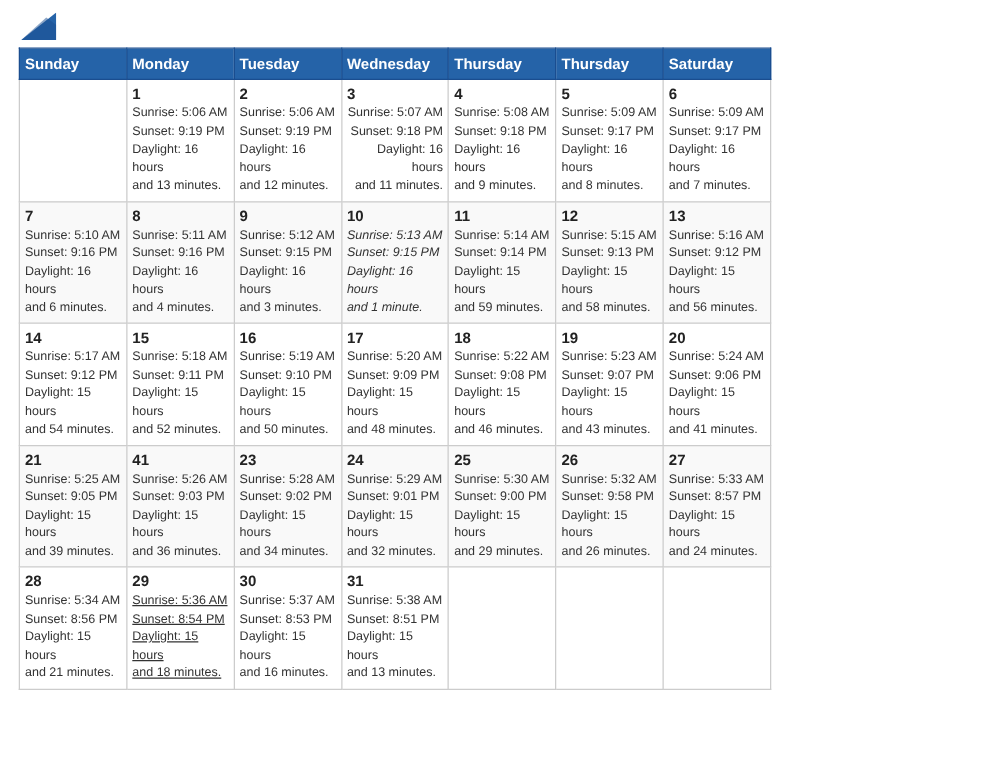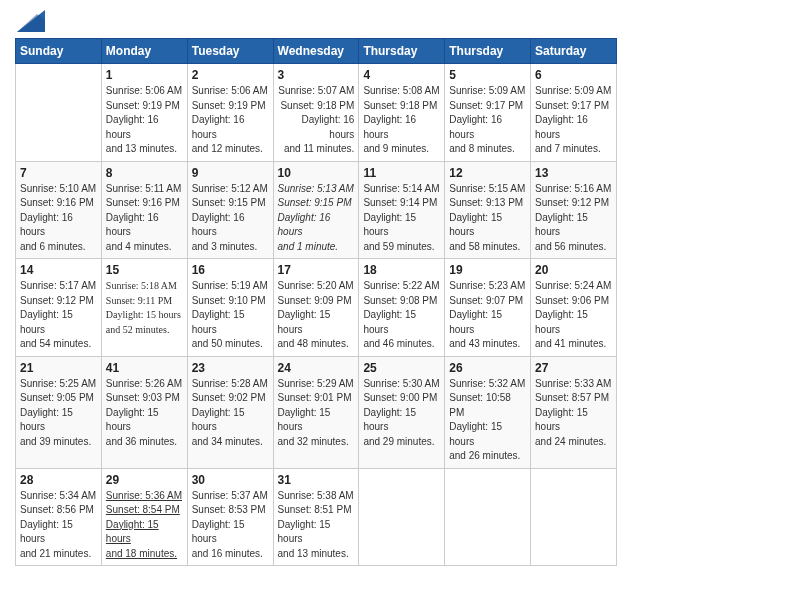--- a/index.html
+++ b/index.html
@@ -227,21 +227,21 @@
         <tr>
           <td>
             <span class="day-number">14</span>
             <div class="day-info" style="white-space: pre-line;">Sunrise: 5:17 AM
 Sunset: 9:12 PM
 Daylight: 15 hours
 and 54 minutes.</div>
           </td>
           <td>
             <span class="day-number">15</span>
-            <div class="day-info" style="white-space: pre-line; font-family: Liberation Serif, serif;">Sunrise: 5:18 AM
+            <div class="day-info" style="white-space: pre-line;">Sunrise: 5:18 AM
 Sunset: 9:11 PM
 Daylight: 15 hours
 and 52 minutes.</div>
           </td>
           <td>
             <span class="day-number">16</span>
             <div class="day-info" style="white-space: pre-line;">Sunrise: 5:19 AM
 Sunset: 9:10 PM
 Daylight: 15 hours
 and 50 minutes.</div>
@@ -307,21 +307,21 @@
           <td>
             <span class="day-number">25</span>
             <div class="day-info" style="white-space: pre-line;">Sunrise: 5:30 AM
 Sunset: 9:00 PM
 Daylight: 15 hours
 and 29 minutes.</div>
           </td>
           <td>
             <span class="day-number">26</span>
             <div class="day-info" style="white-space: pre-line;">Sunrise: 5:32 AM
-Sunset: 10:58 PM
+Sunset: 9:58 PM
 Daylight: 15 hours
 and 26 minutes.</div>
           </td>
           <td>
             <span class="day-number">27</span>
             <div class="day-info" style="white-space: pre-line;">Sunrise: 5:33 AM
 Sunset: 8:57 PM
 Daylight: 15 hours
 and 24 minutes.</div>
           </td>

